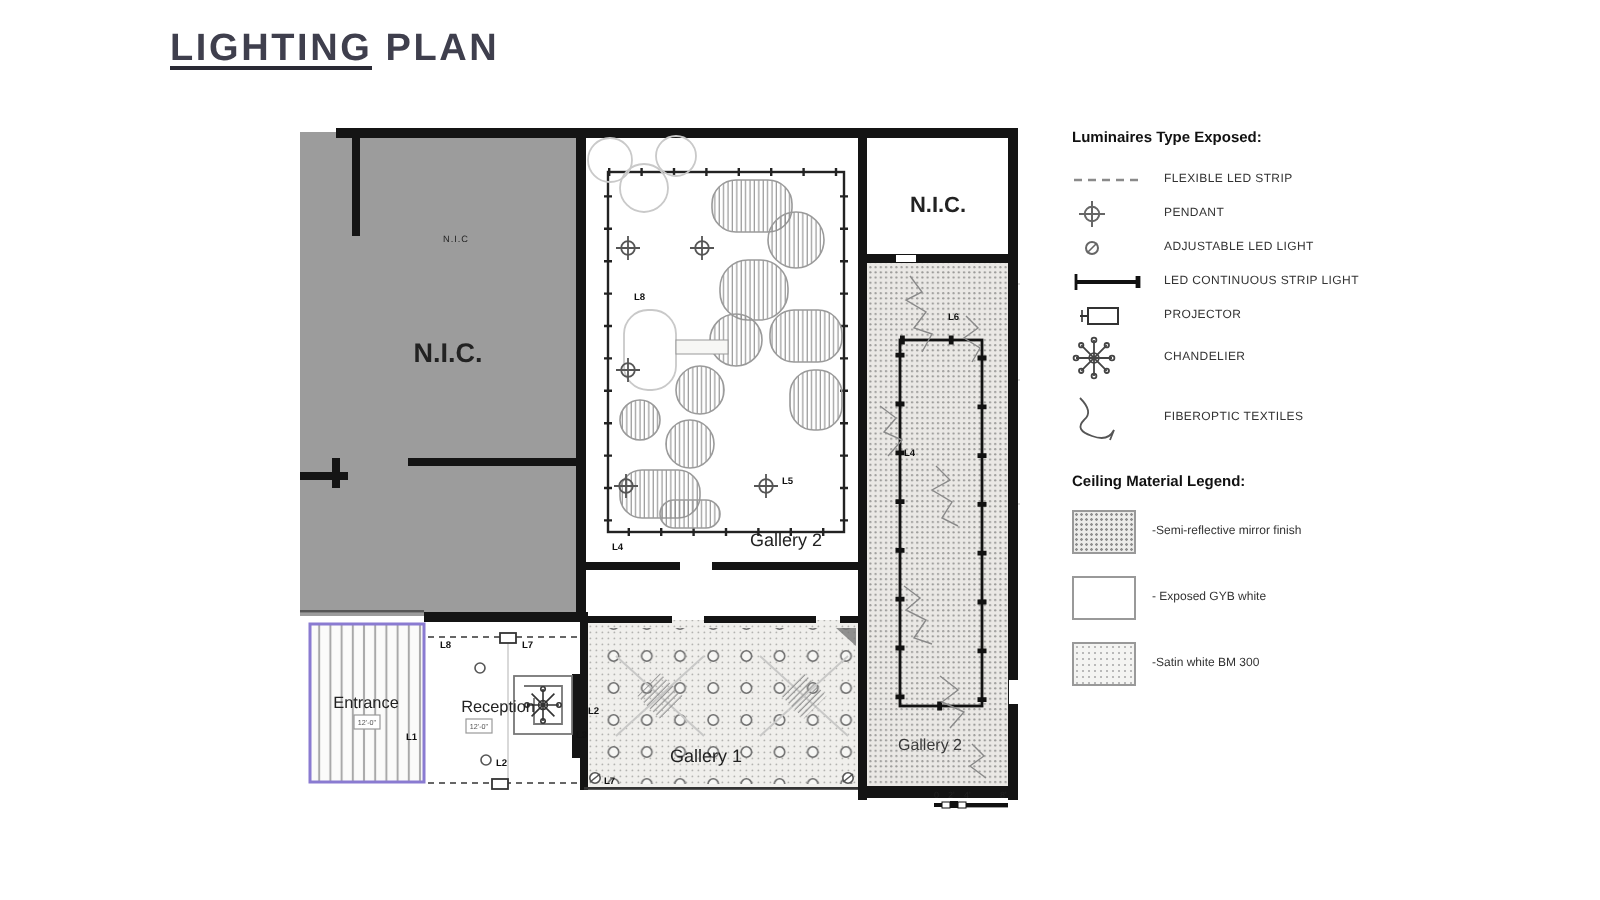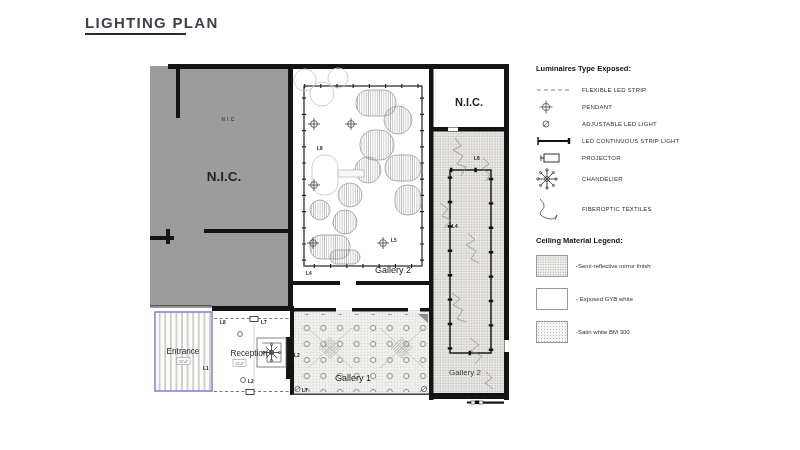--- a/index.html
+++ b/index.html
@@ -1,18 +1,18 @@
 <!DOCTYPE html>
 <html><head>
 <meta charset="utf-8">
 <style>
   html,body{margin:0;padding:0;background:#fff;}
   .canvas{position:relative;width:800px;height:450px;background:#ffffff;overflow:hidden;
           font-family:"Liberation Sans", sans-serif;}
-  .page-title{position:absolute;left:85px;top:14px;font-size:15px;font-weight:600;
+  .page-title{position:absolute;left:85px;top:14px;font-size:19px;font-weight:600;
               letter-spacing:1.3px;color:#3f3f4d;}
   .title-underline{position:absolute;left:85px;top:33px;width:101px;height:1.5px;background:#2a2a35;}
   .plan-svg{position:absolute;left:0;top:0;}
   .legend{position:absolute;left:536px;top:64px;width:230px;color:#1a1a1a;}
   .legend-title{font-size:7.5px;font-weight:bold;color:#111;margin-bottom:10px;}
   .lum-row{display:flex;align-items:center;height:13px;margin-bottom:4px;}
   .lum-row.tall{height:22px;}
   .lum-icon{width:40px;display:flex;align-items:center;justify-content:flex-start;flex:0 0 40px;}
   .lum-label{font-size:6px;color:#333;letter-spacing:.2px;padding-left:6px;}
   .ceil-legend{position:absolute;left:536px;top:236px;width:230px;}

